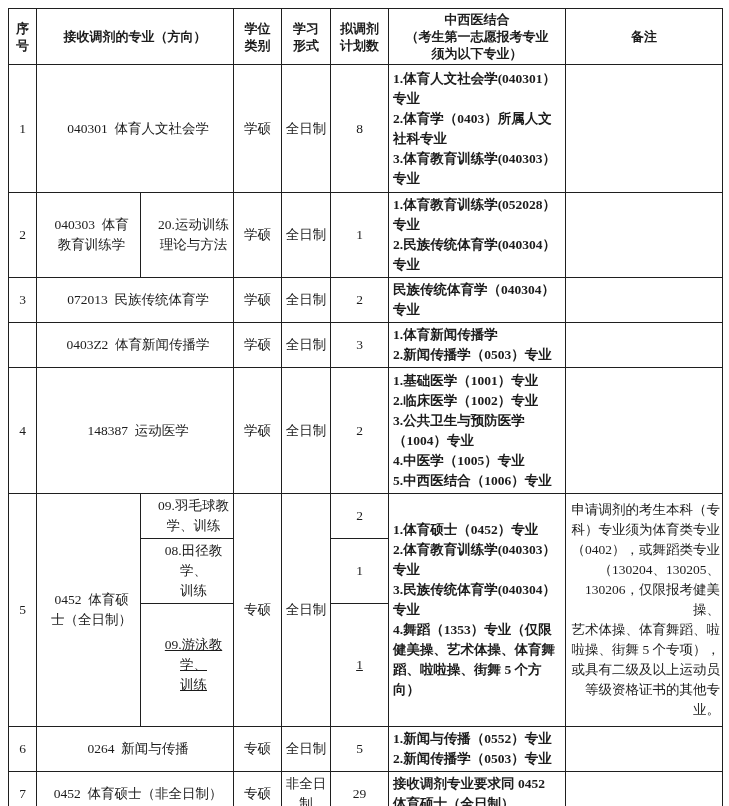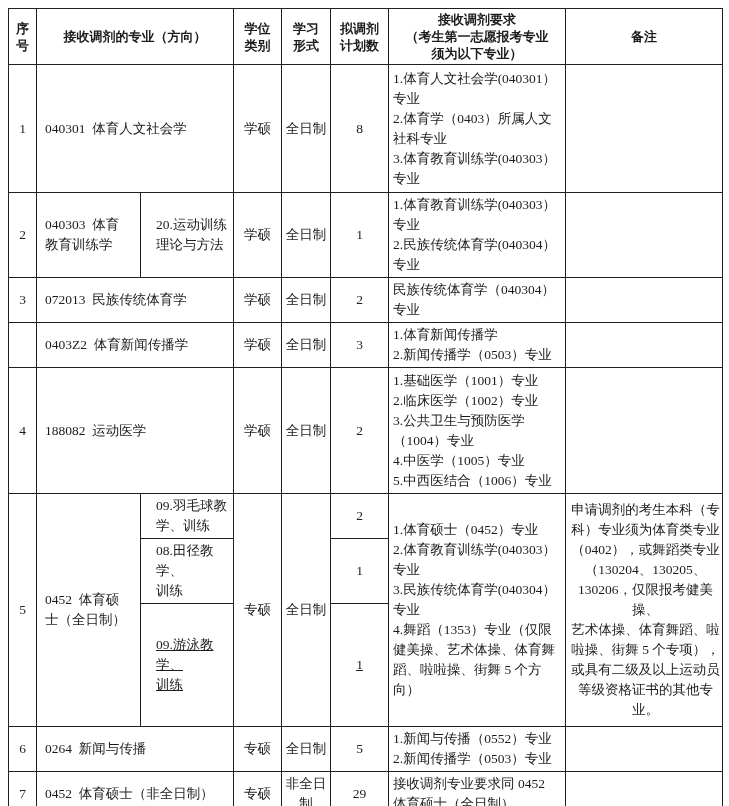--- a/index.html
+++ b/index.html
@@ -33,33 +33,34 @@
     font-size: 13px;
     line-height: 17px;
     text-align: center;
     padding: 2px 1px;
   }
   table.adj td {
     font-size: 13.5px;
     line-height: 20px;
   }
   .tc { text-align: center; padding: 1px 2px; }
-  .tl { text-align: left;  padding: 2px 2px 2px 8px; }
+  .tl { text-align: center;  padding: 2px 2px 2px 8px; }
   .dir { padding-left: 15px; }
   .req {
     font-size: 13px;
     line-height: 20.5px;
     padding: 2px 1px 2px 4px;
     text-align: left;
+    font-weight: bold;
   }
   .note {
     font-size: 13px;
     line-height: 20.5px;
     padding: 2px 2px 2px 5px;
-    text-align: center;
+    text-align: right;
   }
   
   tr.h-hdr { height: 54px; }
   tr.h-r1  { height: 128px; }
   tr.h-r2  { height: 83px; }
   tr.h-r3  { height: 40px; }
   tr.h-r3b { height: 39px; margin-left: 40px; }
   tr.h-r4  { height: 126px; }
   tr.h-g1  { height: 41px; }
   tr.h-g2  { height: 44px; margin-left: 24px; }
@@ -86,21 +87,21 @@
       <tr class="h-hdr">
     <th>序
 号</th>
     <th colspan="2">接收调剂的专业（方向）</th>
     <th>学位
 类别</th>
     <th>学习
 形式</th>
     <th>拟调剂
 计划数</th>
-    <th>接收调剂要求
+    <th>中西医结合
 （考生第一志愿报考专业
 须为以下专业）</th>
     <th>备注</th>
   </tr>
 
   <tr class="h-r1">
     <td class="tc">1</td>
     <td colspan="2" class="tl">040301  体育人文社会学</td>
     <td class="tc">学硕</td>
     <td class="tc">全日制</td>
@@ -116,21 +117,21 @@
 
   <tr class="h-r2">
     <td class="tc">2</td>
     <td class="tl">040303  体育
 教育训练学</td>
     <td class="tl dir">20.运动训练
 理论与方法</td>
     <td class="tc">学硕</td>
     <td class="tc">全日制</td>
     <td class="tc">1</td>
-    <td class="req">1.体育教育训练学(040303）
+    <td class="req">1.体育教育训练学(052028）
 专业
 2.民族传统体育学(040304）
 专业</td>
     <td class="note"></td>
   </tr>
 
   <tr class="h-r3">
     <td class="tc">3</td>
     <td colspan="2" class="tl">072013  民族传统体育学</td>
     <td class="tc">学硕</td>
@@ -147,21 +148,21 @@
     <td class="tc">学硕</td>
     <td class="tc">全日制</td>
     <td class="tc">3</td>
     <td class="req">1.体育新闻传播学
 2.新闻传播学（0503）专业</td>
     <td class="note"></td>
   </tr>
 
   <tr class="h-r4">
     <td class="tc">4</td>
-    <td colspan="2" class="tl">188082  运动医学</td>
+    <td colspan="2" class="tl">148387  运动医学</td>
     <td class="tc">学硕</td>
     <td class="tc">全日制</td>
     <td class="tc">2</td>
     <td class="req">1.基础医学（1001）专业
 2.临床医学（1002）专业
 3.公共卫生与预防医学
 （1004）专业
 4.中医学（1005）专业
 5.中西医结合（1006）专业</td>
     <td class="note"></td>

